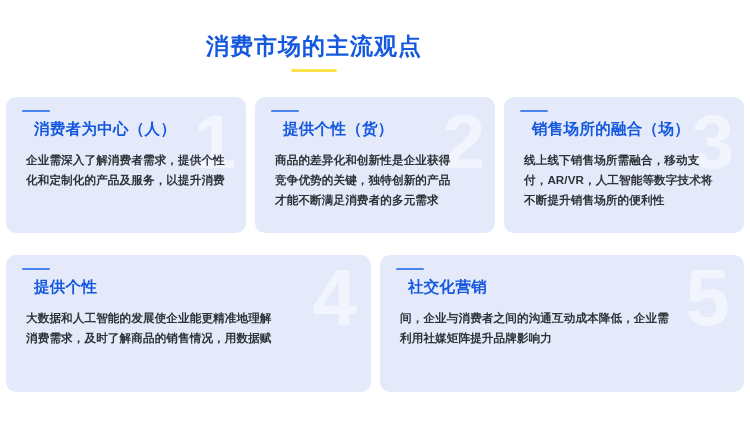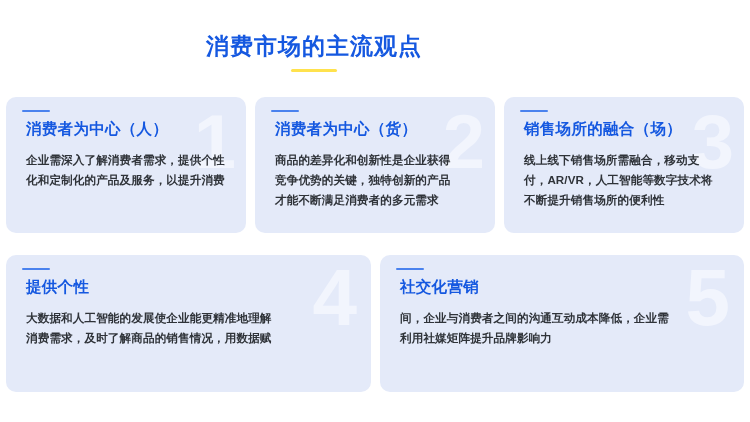--- a/index.html
+++ b/index.html
@@ -77,21 +77,21 @@
     background: #4a82ee;
     border-radius: 1px;
     margin-bottom: 6px;
   }
 
   .card-title {
     font-size: 15.5px;
     font-weight: bold;
     color: #1558e0;
     line-height: 22px;
-    margin: 0 0 10px 4px;
+    margin: 0 0 10px 12px;
     letter-spacing: 0.3px;
     position: relative;
     z-index: 2;
   }
 
   .card-body {
     font-size: 11.6px;
     font-weight: bold;
     color: #2f3339;
     line-height: 20px;
@@ -140,21 +140,21 @@
         <h2 class="card-title">消费者为中心（人）</h2>
         <p class="card-body">
           <span>企业需深入了解消费者需求，提供个性</span>
           <span>化和定制化的产品及服务，以提升消费</span>
         </p>
       </div>
 
       <div class="card">
         <div class="card-number">2</div>
         <div class="card-rule"></div>
-        <h2 class="card-title">消费者为中心（货）</h2>
+        <h2 class="card-title">提供个性（货）</h2>
         <p class="card-body">
           <span>商品的差异化和创新性是企业获得</span>
           <span>竞争优势的关键，独特创新的产品</span>
           <span>才能不断满足消费者的多元需求</span>
         </p>
       </div>
 
       <div class="card">
         <div class="card-number">3</div>
         <div class="card-rule"></div>

